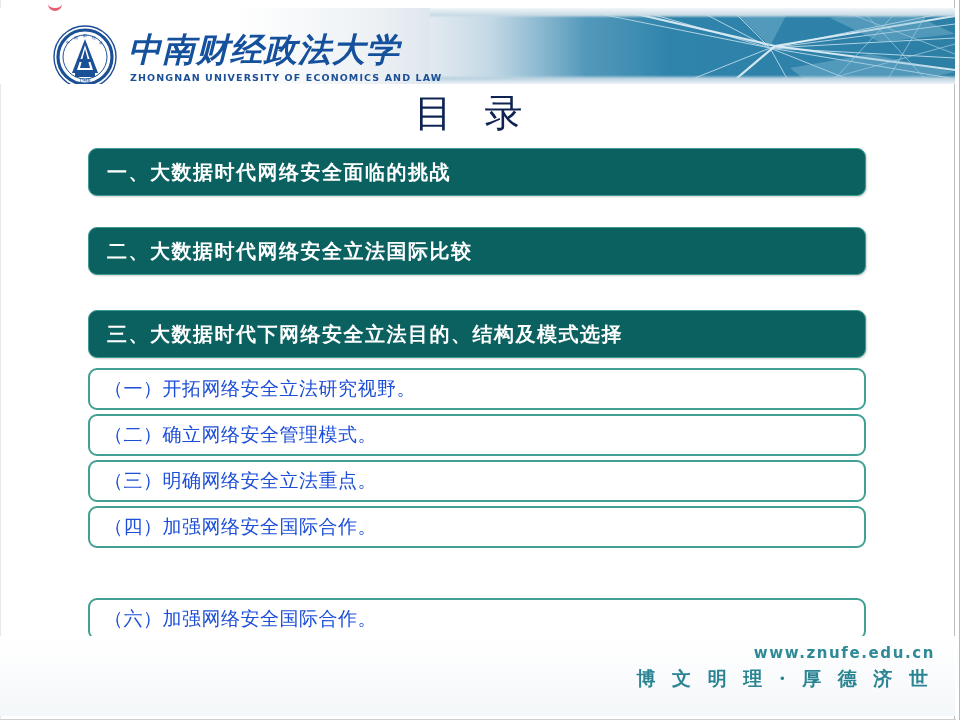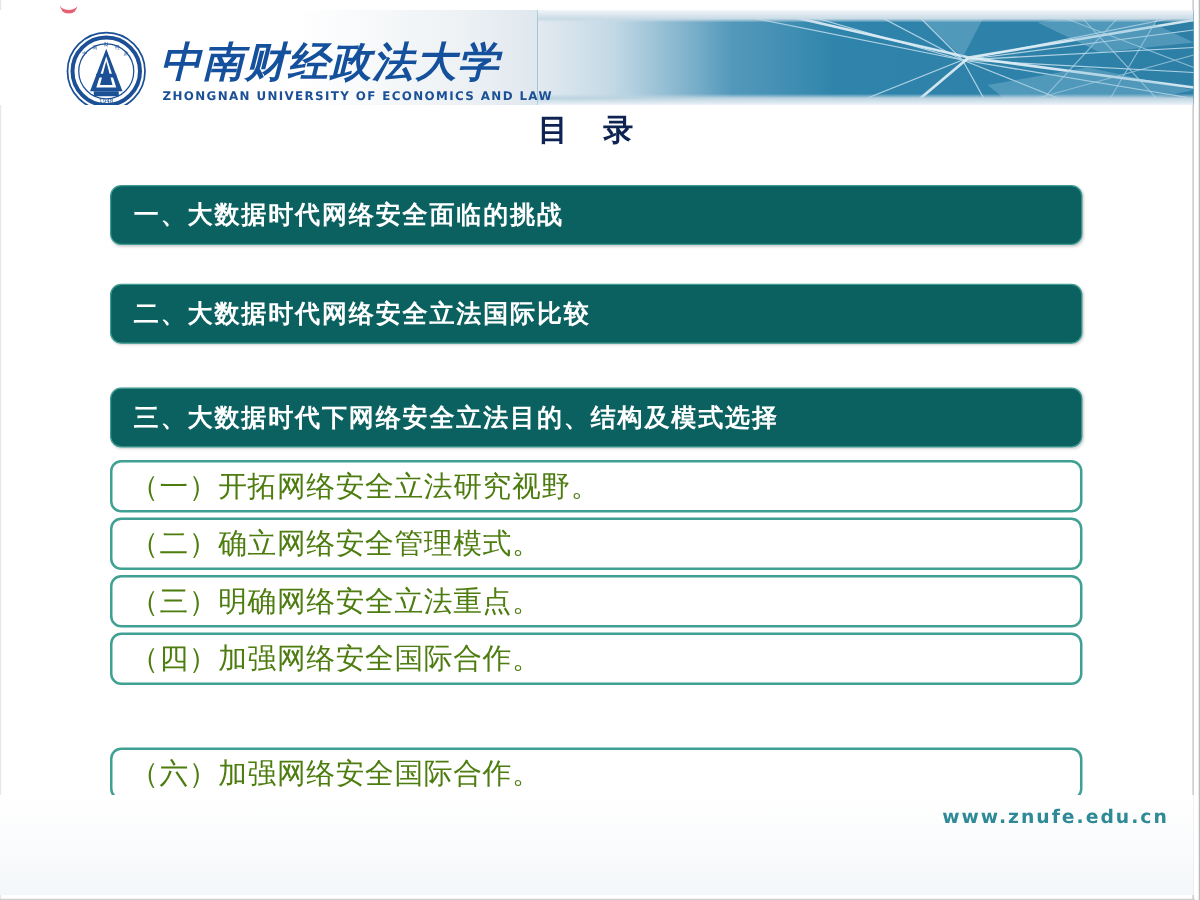--- a/index.html
+++ b/index.html
@@ -79,21 +79,21 @@
     border-bottom:3px solid #e2455a;
     border-radius:0 0 10px 10px;
     opacity:.85;
   }
 
   
   #page-title{
     position:absolute;left:0;top:88px;width:947px;
     text-align:center;
     font-family:"DejaVu Serif","Liberation Serif",serif;
-    font-size:24px;font-weight:bold;color:#0e2352;
+    font-size:38px;font-weight:normal;color:#0e2352;
     letter-spacing:10px;
   }
 
   
   .sec-bar{
     position:absolute;left:88px;width:778px;height:48px;
     background:#0b6060;
     border:1px solid #3e9c93;
     border-radius:9px;
     box-sizing:border-box;
@@ -114,21 +114,21 @@
   .sub-item{
     position:absolute;left:88px;width:778px;height:42px;
     background:#ffffff;
     border:2px solid #3fa093;
     border-radius:9px;
     box-sizing:border-box;
   }
   .sub-item .label{
     position:absolute;left:14px;top:50%;transform:translateY(-50%);
     font-family:"DejaVu Serif","Liberation Serif",serif;
-    font-size:23px;color:#4d7c0f;
+    font-size:19px;color:#1d4ed8;
     letter-spacing:0.5px;white-space:nowrap;
   }
 
   
   #footer{
     position:absolute;left:0;top:636px;width:955px;height:80px;
     background:linear-gradient(to bottom,#ffffff 0%,#fbfcfd 40%,#f4f7f9 100%);
     text-align:center;
   }
   .foot-url{
@@ -255,15 +255,16 @@
   </div>
   <div class="sub-item" style="top:506px">
     <div class="label">（四）加强网络安全国际合作。</div>
   </div>
   <div class="sub-item" style="top:598px">
     <div class="label">（六）加强网络安全国际合作。</div>
   </div>
 
   <div id="footer">
     <div class="foot-url">www.znufe.edu.cn</div>
+    <div class="foot-motto">博 文 明 理 · 厚 德 济 世</div>
   </div>
 
 </div>
 
 </body></html>

